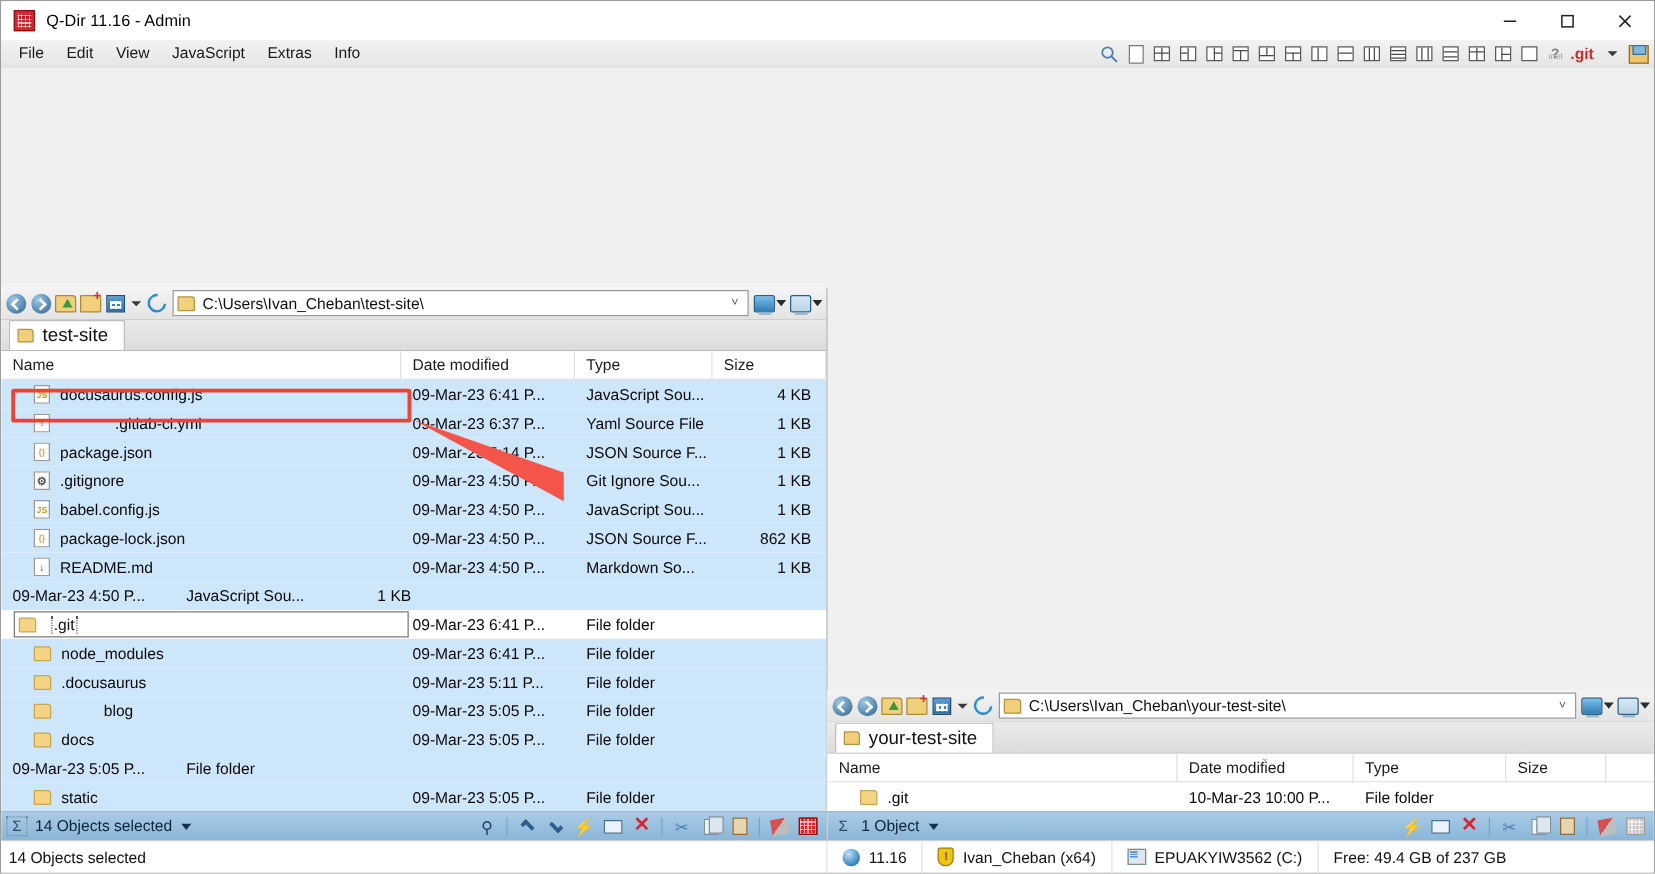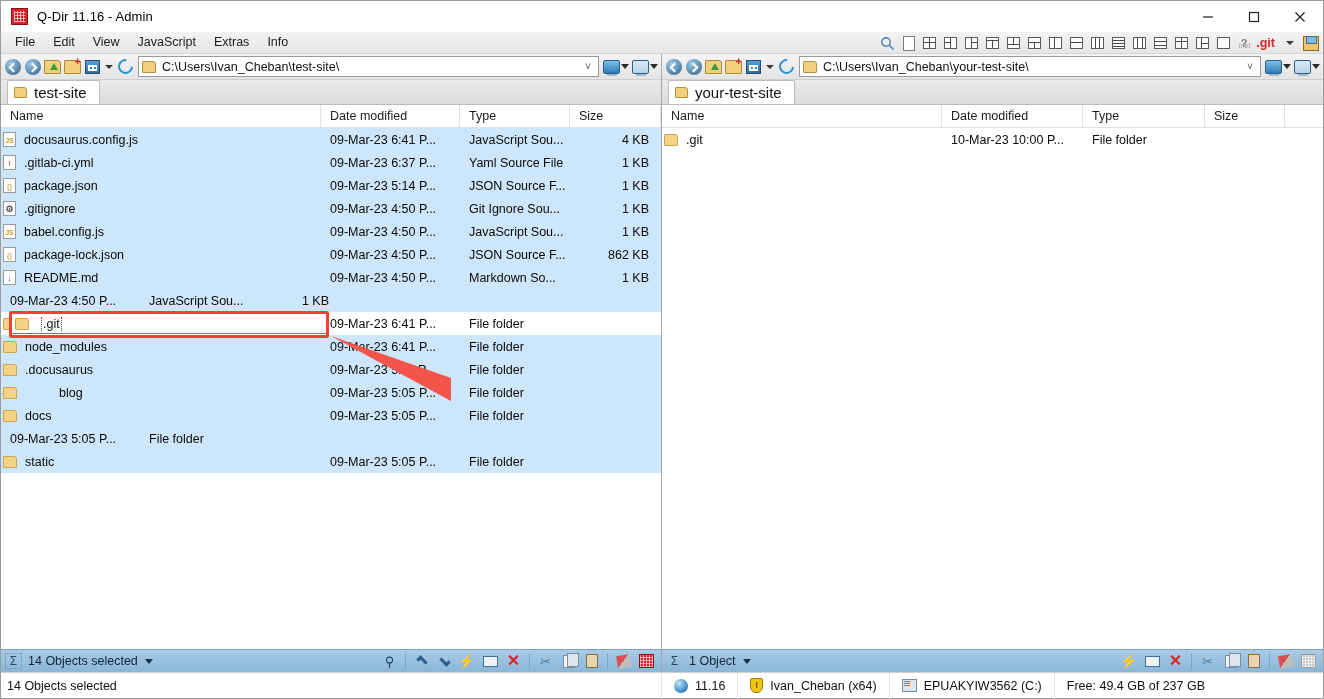--- a/index.html
+++ b/index.html
@@ -126,20 +126,21 @@
     content: ""; position: absolute; left: 2px; top: -1px;
     width: 9px; height: 6px; background: #7fb8e0; border: 1px solid #3d6f96;
   }
 
   
   .panes {
     flex: 1;
     display: flex;
     min-height: 0;
     background: #f0f0f0;
+    align-items: flex-end;
   }
   .pane {
     width: 661px;
     display: flex; flex-direction: column;
     min-height: 0;
     background: #ffffff;
     position: relative;
   }
   .pane.left { border-right: 1px solid #a8a8a8; }
 
@@ -301,21 +302,21 @@
     overflow: hidden;
     background: #fff;
     position: relative;
   }
   .row {
     height: 23px;
     display: flex; align-items: center;
     font-size: 12.5px; color: #0a0a0a;
   }
   .row.sel { background: #cde6f9; }
-  .cell-name { display: flex; align-items: center; padding-left: 2px; overflow: hidden; white-space: nowrap; }
+  .cell-name { display: flex; align-items: center; padding-left: 26px; overflow: hidden; white-space: nowrap; }
   .cell-date { padding-left: 9px; white-space: nowrap; overflow: hidden; }
   .cell-type { padding-left: 9px; white-space: nowrap; overflow: hidden; }
   .cell-size { padding-left: 9px; text-align: right; padding-right: 12px; white-space: nowrap; }
 
   .ficon { width: 15px; height: 15px; margin-right: 8px; flex: none; position: relative; }
   .ficon.folder {
     width: 14px; height: 12px;
     background: #f5d384;
     border: 1px solid #c8a654;
     border-radius: 1px 3px 1px 1px;
@@ -690,21 +691,21 @@
           <div class="row sel">
             <div class="cell-name" style="width:320px;">
               <span class="ficon doc js">JS</span>
               <span>docusaurus.config.js</span>
             </div>
             <div class="cell-date" style="width:139px;">09-Mar-23 6:41 P...</div>
             <div class="cell-type" style="width:110px;">JavaScript Sou...</div>
             <div class="cell-size" style="width:91px;">4 KB</div>
           </div>
           <div class="row sel">
-            <div class="cell-name" style="width:320px;">
+            <div class="cell-name" style="width:320px;gap:44px;">
               <span class="ficon doc yml">!</span>
               <span>.gitlab-ci.yml</span>
             </div>
             <div class="cell-date" style="width:139px;">09-Mar-23 6:37 P...</div>
             <div class="cell-type" style="width:110px;">Yaml Source File</div>
             <div class="cell-size" style="width:91px;">1 KB</div>
           </div>
           <div class="row sel">
             <div class="cell-name" style="width:320px;">
               <span class="ficon doc json">{}</span>

